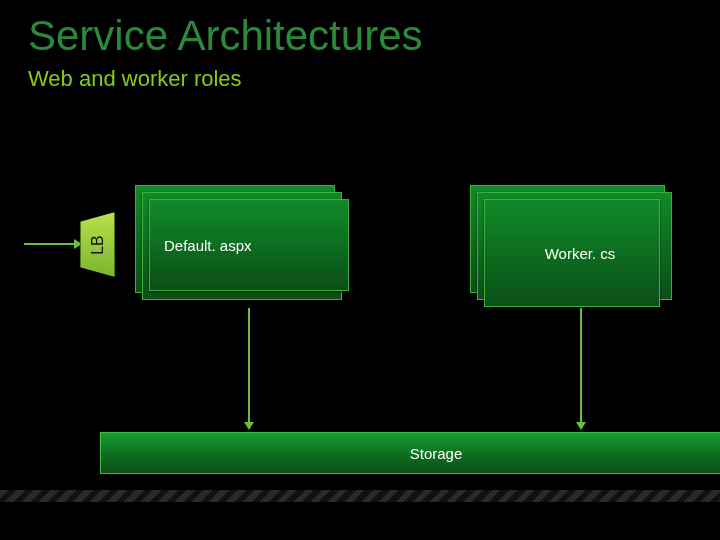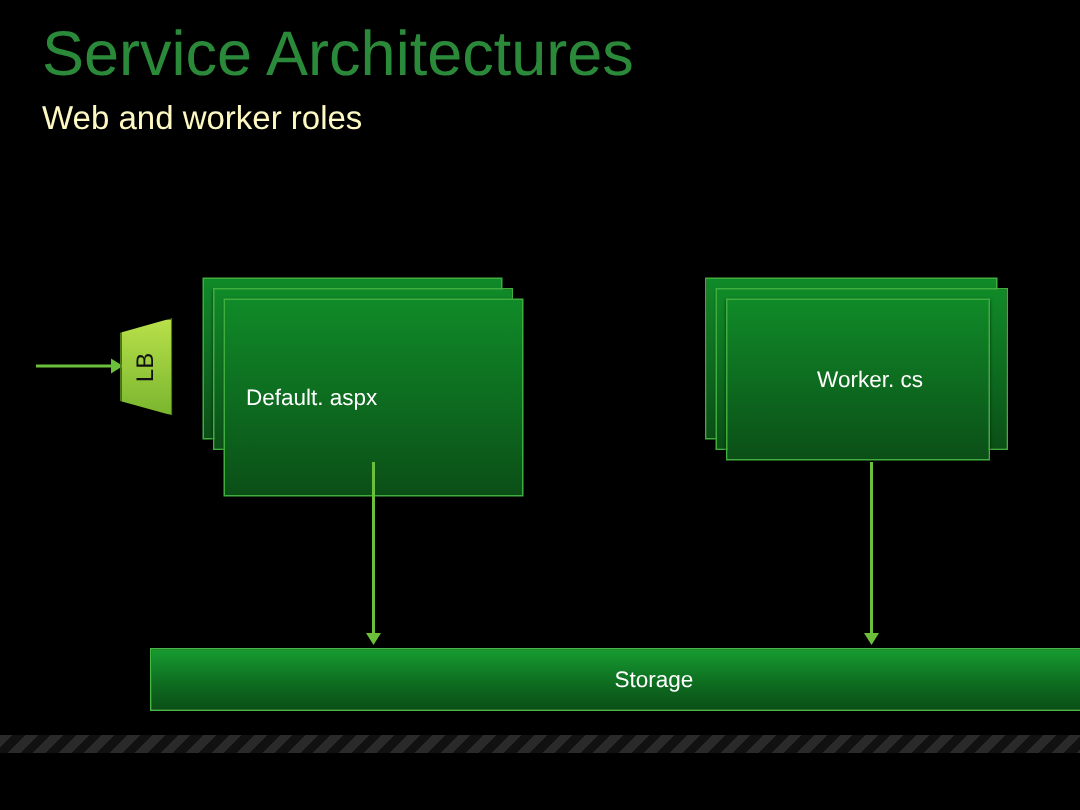--- a/index.html
+++ b/index.html
@@ -11,21 +11,21 @@
     position: relative;
     overflow: hidden;
   }
   .title {
     color: #2a8a3a;
     font-size: 42px;
     font-weight: 300;
     padding: 12px 0 0 28px;
   }
   .subtitle {
-    color: #fef9c3;
+    color: #84cc16;
     font-size: 22px;
     font-weight: 300;
     padding: 6px 0 0 28px;
   }
 
   
   .lb {
     position: absolute;
     left: 80px;
     top: 212px;
@@ -73,21 +73,21 @@
     box-shadow: 0 1px 2px rgba(0,0,0,0.6);
     color: #fff;
     font-size: 15px;
     display: flex;
     align-items: center;
     padding-left: 14px;
   }
   .stack.web { left: 135px; top: 185px; width: 210px; height: 120px; }
   .stack.web .c1 { left: 0;  top: 0;  width: 200px; height: 108px; }
   .stack.web .c2 { left: 7px; top: 7px; width: 200px; height: 108px; }
-  .stack.web .c3 { left: 14px; top: 14px; width: 200px; height: 132px; }
+  .stack.web .c3 { left: 14px; top: 14px; width: 200px; height: 92px; }
 
   .stack.worker { left: 470px; top: 185px; width: 205px; height: 120px; }
   .stack.worker .c1 { left: 0;  top: 0;  width: 195px; height: 108px; }
   .stack.worker .c2 { left: 7px; top: 7px; width: 195px; height: 108px; }
   .stack.worker .c3 { left: 14px; top: 14px; width: 176px; height: 108px; display:flex; justify-content:center; padding-left:16px; }
 
   
   .down-arrow {
     position: absolute;
     width: 2px;

